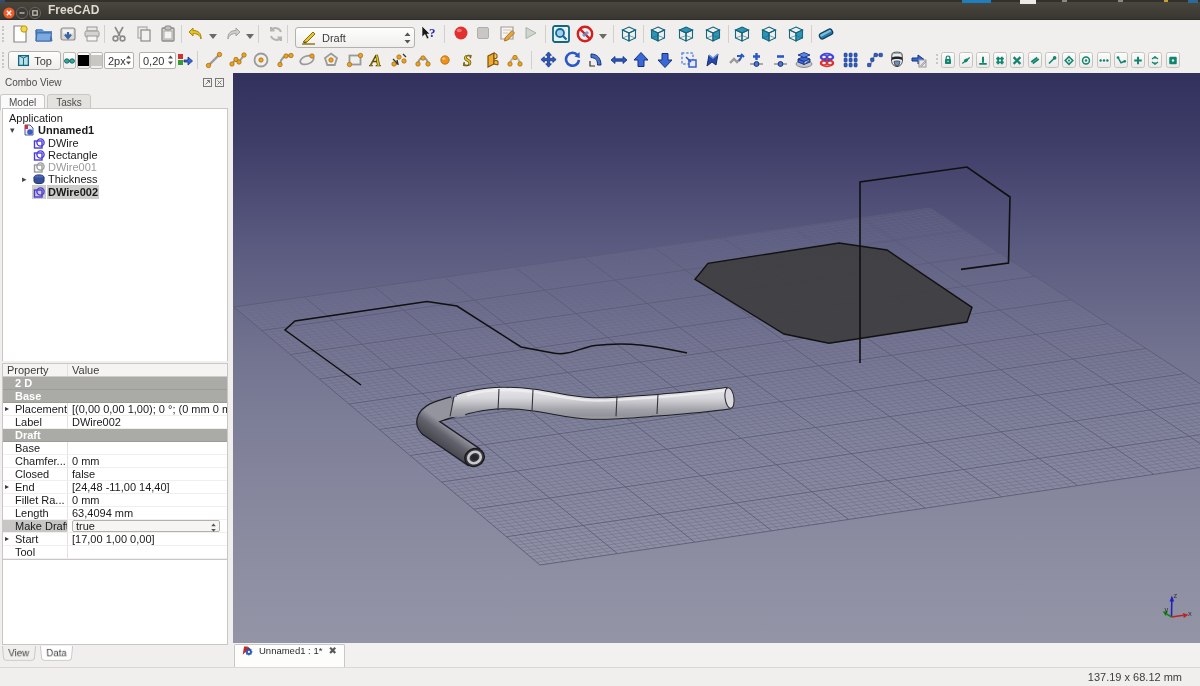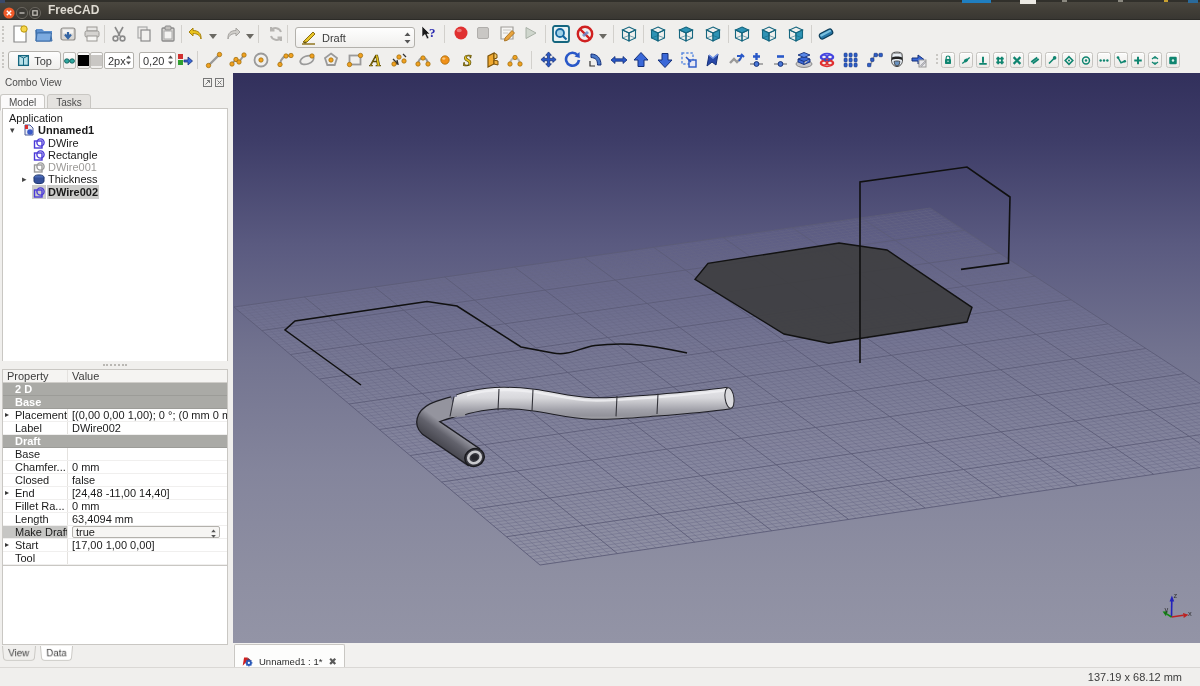--- a/index.html
+++ b/index.html
@@ -31,37 +31,37 @@
 .trow{height:12.3px;line-height:12.3px;position:relative;padding-left:33px;white-space:nowrap}
 .trow svg{vertical-align:-2px;margin-right:3px}
 .trow.ind{padding-left:30px}
 .trow .exp{position:absolute;left:7px;top:0;font-size:9px;color:#444}
 .trow.gray{color:#9c9a97}
 .trow.sel{background:transparent}
 .trow.sel b{background:#cdcdcb;outline:1px solid #cdcdcb}
 .trow.sel svg{background:#cdcdcb;outline:1px solid #cdcdcb}
 .splitter{position:absolute;left:2px;top:289px;width:226px;height:6px}
 .sdots{margin:2px auto;width:24px;border-top:2px dotted #b9b7b3}
-.proptable{position:absolute;left:2px;top:296px;width:226px;background:#fff;border:1px solid #c9c7c3;font-size:11px;color:#1a1a1a}
+.proptable{position:absolute;left:2px;top:290px;width:226px;background:#fff;border:1px solid #c9c7c3;font-size:11px;color:#1a1a1a}
 .prow{height:13px;line-height:12px;position:relative;border-bottom:1px solid #f0efee;white-space:nowrap;overflow:hidden;display:flex}
 .prow .pc1{flex:0 0 65px;padding-left:12px;border-right:1px solid #e4e2df;overflow:hidden;white-space:nowrap}
 .prow .pc2{flex:1;padding-left:4px;overflow:hidden}
 .phdr{background:#f5f4f2;border-bottom:1px solid #cfcdc9;color:#3c3c3c}
 .phdr .pc1{padding-left:4px;flex:0 0 65px}
 .pgrp{background:#aaaaa6;color:#fff;font-weight:bold;padding-left:12px;border-bottom:1px solid #9c9c98}
 .pexp{position:absolute;left:2px;top:0;font-size:8px;color:#333}
 .psel .pc1{background:#c6c6c4}
 .combo2{position:relative;display:inline-block;width:148px;border:1px solid #b3b1ac;border-radius:2px;height:12px;line-height:11px;padding-left:3px;background:#f6f5f3}
 .botarea{position:absolute;left:2px;top:296px;width:226px;height:276px;background:#fff;border:1px solid #c9c7c3}
 .bottabs{position:absolute;left:2px;top:573px;height:20px;font-size:10px;color:#3c3c3c}
 .btab{display:inline-block;padding:2px 5px;background:#f0efed;border:1px solid #c9c7c3;border-top:none;border-radius:0 0 4px 4px;margin-right:4px;transform:perspective(20px) rotateX(-6deg);transform-origin:top}
 .btab.active2{background:#fff}
 .viewport{position:absolute;left:233px;top:73px;width:967px;height:570px;overflow:hidden}
 .tabbar{position:absolute;left:233px;top:643px;width:967px;height:25px;background:#f2f1ef;border-bottom:1px solid #d8d6d3}
-.mdtab{position:absolute;left:1px;top:1px;height:23px;background:#fdfdfc;border:1px solid #c9c7c3;border-bottom:none;border-radius:2px 2px 0 0;display:flex;align-items:flex-end;padding:0 7px;font-size:9.5px;color:#2c2c2c}
+.mdtab{position:absolute;left:1px;top:1px;height:23px;background:#fdfdfc;border:1px solid #c9c7c3;border-bottom:none;border-radius:2px 2px 0 0;display:flex;align-items:flex-start;padding:0 7px;font-size:9.5px;color:#2c2c2c}
 .mdtab span{margin-left:6px}
 .closex{color:#5a5a5a;font-size:10px}
 .statusbar{position:absolute;left:0;top:667px;width:1200px;height:19px;background:#f0efed;border-top:1px solid #dad8d5}
 .dims{position:absolute;right:18px;top:3px;font-size:11px;color:#3c3c3c}
 </style></head>
 <body>
 <div class="titlebar">
 <div class="artifacts">
       <span style="position:absolute;left:0;top:0;width:1200px;height:2px;background:#31302b"></span>
       <span style="position:absolute;left:0;top:0;width:5px;height:3px;background:#3a4a6a"></span>

